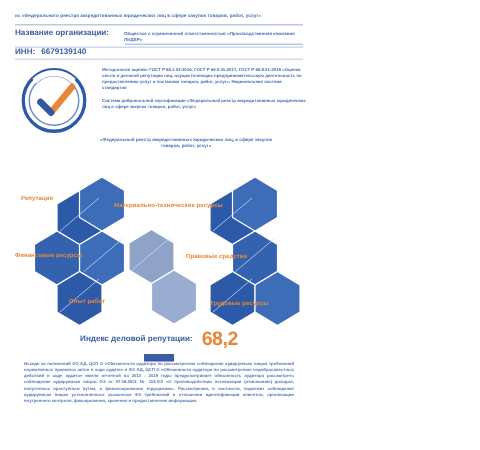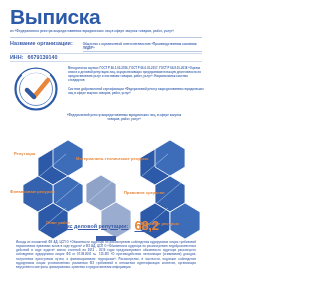--- a/index.html
+++ b/index.html
@@ -61,21 +61,21 @@
   .lbl-reputation{left:14px;top:27px;}
   .lbl-material{left:76px;top:32px;}
   .lbl-finance{left:10px;top:65px;}
   .lbl-legal{left:124px;top:66px;}
   .lbl-experience{left:46px;top:96px;}
   .lbl-labor{left:140px;top:97px;}
 
   
   .score{
     position:absolute;left:0;right:0;top:218px;
-    display:flex;align-items:center;justify-content:center;gap:6px;text-decoration:underline;
+    display:flex;align-items:center;justify-content:center;gap:6px;
   }
   .score-label{font-size:5.4px;font-weight:bold;color:#3a5ca8;}
   .score-value{font-size:13px;font-weight:bold;color:#e8873a;letter-spacing:-0.3px;}
 
   
   .footer{
     position:absolute;left:0;top:240px;width:212px;
     padding:0 16px;box-sizing:border-box;
   }
   .footer-text{
@@ -86,21 +86,20 @@
     position:absolute;left:96px;top:236px;width:20px;height:5px;
     background:#3a5ca8;
   }
 </style>
 </head>
 <body>
 
 <div class="page">
 
   <div class="header">
-    <div class="title">Выписка</div>
     <div class="subtitle">из «Федерального реестра аккредитованных юридических лиц в сфере закупок товаров, работ, услуг»</div>
     <div class="hrule"></div>
 
     <div class="org-rows">
       <div class="org-row">
         <span class="org-label">Название организации:</span>
         <span class="org-name">Общество с ограниченной ответственностью «Производственная компания ЛИДЕР»</span>
       </div>
       <div class="row-line"></div>
       <div class="org-row">

